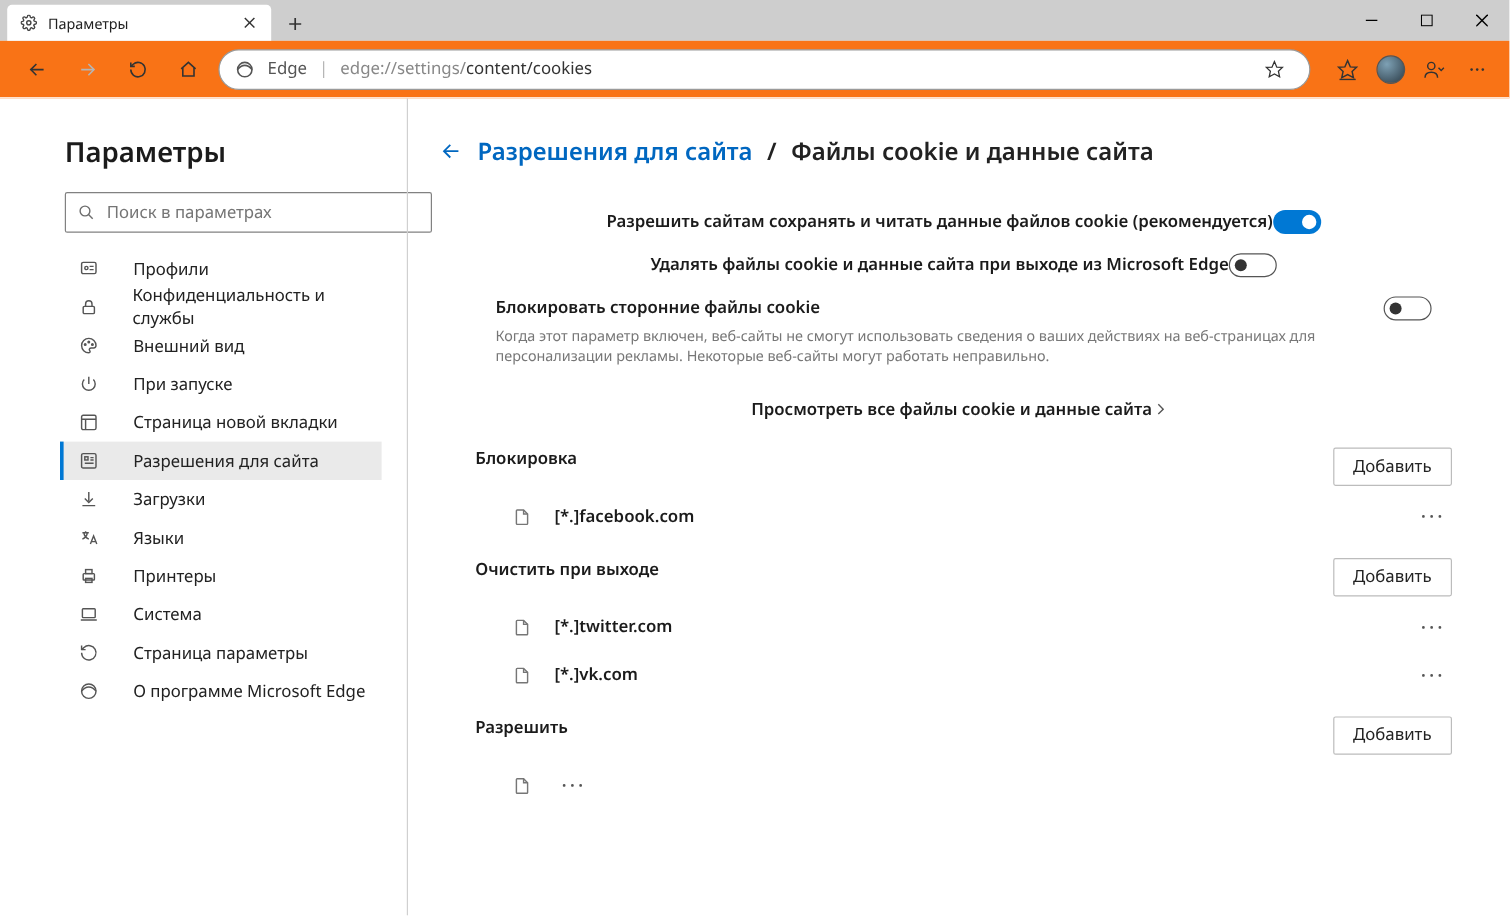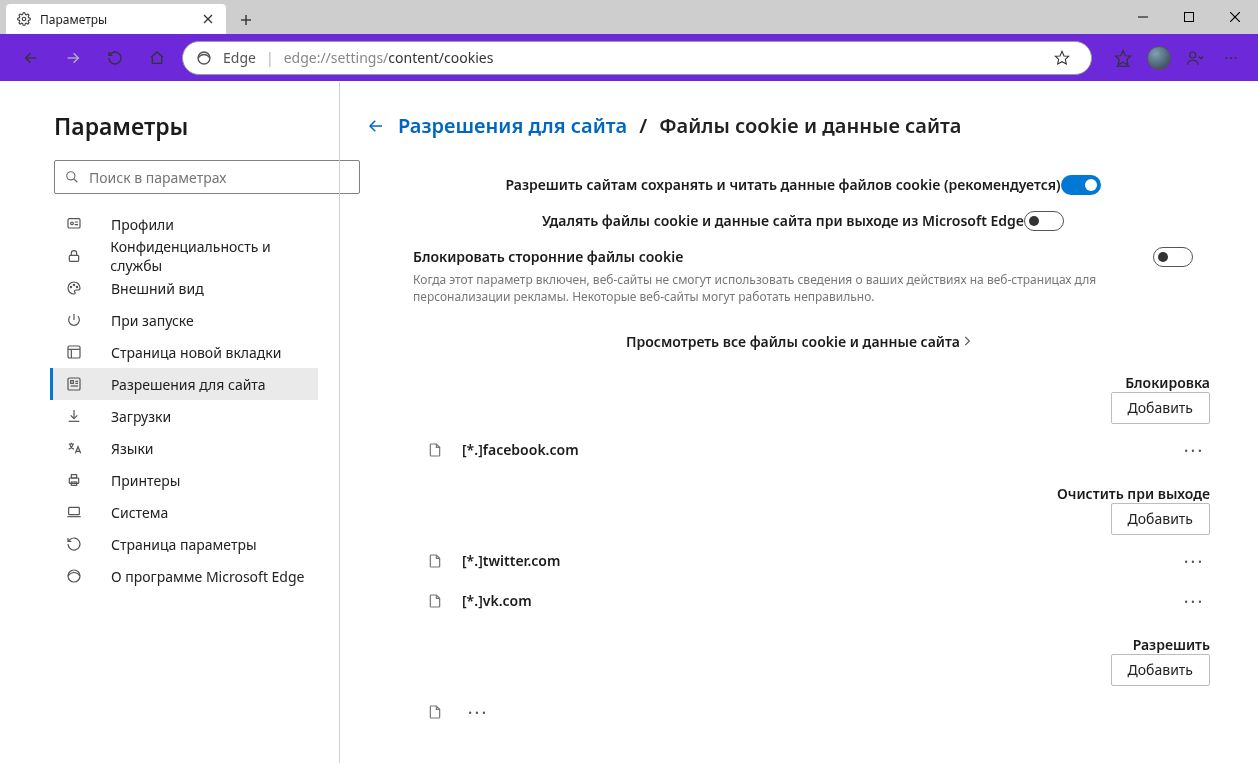--- a/index.html
+++ b/index.html
@@ -11,21 +11,21 @@
   .tab { height:30px; background:#fff; border-top-left-radius:4px; border-top-right-radius:4px; display:flex; align-items:center; gap:8px; padding:0 10px 0 10px; min-width:220px; position:relative; }
   .tab .tabtitle { font-size:12px; color:#222; flex:1; }
   .tab-close { width:16px;height:16px;display:flex;align-items:center;justify-content:center;color:#333;font-size:14px;border-radius:2px; cursor:pointer; }
   .tab-icon { width:16px;height:16px;display:flex;align-items:center;justify-content:center;color:#444; }
   .newtab-btn { width:28px;height:28px;display:flex;align-items:center;justify-content:center;color:#333;font-size:18px;margin-left:6px;margin-top:2px;border-radius:4px;cursor:pointer; }
 
   .window-controls { display:flex; height:34px; }
   .winbtn { width:46px; height:34px; display:flex; align-items:center; justify-content:center; color:#000; cursor:pointer; }
 
   
-  .toolbar { height:48px; background:#6d28d9; display:flex; align-items:center; padding:0 10px 0 14px; gap:8px; border-bottom:1px solid #ffffff; }
+  .toolbar { height:48px; background:#f97316; display:flex; align-items:center; padding:0 10px 0 14px; gap:8px; border-bottom:1px solid #ffffff; }
   .tbtn { width:34px;height:34px;display:flex;align-items:center;justify-content:center;color:#333;border-radius:4px;cursor:pointer; }
   .tbtn.disabled { color:#b5b5b5; }
   .addr { flex:1; height:34px; border:1px solid #9a9a9a; border-radius:17px; background:#fff; display:flex; align-items:center; padding:0 12px; gap:10px; color:#666; font-size:14px; }
   .addr .edge-icon { width:18px;height:18px; display:flex;align-items:center;justify-content:center; color:#555;}
   .addr .edge-label { color:#555; font-size:14px; }
   .addr .sep { color:#b5b5b5; }
   .addr .url { color:#333; font-size:14px; }
   .addr .url .muted { color:#888; }
   .addr-right { margin-left:auto; display:flex; align-items:center; gap:6px; }
   .avatar { width:24px;height:24px;border-radius:50%;background:radial-gradient(circle at 35% 30%, #7ea1b5, #2b3b46); border:1px solid #555;}
@@ -58,21 +58,21 @@
   .chevron { color:#555; padding-right:6px; }
 
   
   .toggle { width:40px;height:20px;border-radius:11px;position:relative;cursor:pointer; }
   .toggle.on { background:#0078d4; }
   .toggle.on::after { content:"";position:absolute;width:12px;height:12px;border-radius:50%;background:#fff;top:4px;right:4px; }
   .toggle.off { background:#fff;border:1px solid #555; }
   .toggle.off::after { content:"";position:absolute;width:10px;height:10px;border-radius:50%;background:#333;top:4px;left:4px; }
 
   
-  .section-header { display:flex; align-items:flex-end; justify-content:space-between; padding:14px 0 6px 30px;flex-direction:column; }
+  .section-header { display:flex; align-items:flex-start; justify-content:space-between; padding:14px 0 6px 30px; }
   .section-title { font-size:14px; font-weight:600; color:#1b1b1b; }
   .addbtn { border:1px solid #bcbcbc; background:#fff; height:32px; padding:0 16px; font-size:14px; color:#222; border-radius:2px; cursor:pointer; }
 
   .site-item { display:flex; align-items:center; padding:6px 0 6px 60px; height:40px; }
   .site-icon { width:18px;height:22px;display:flex;align-items:center;justify-content:center;color:#767676;margin-right:18px; }
   .site-domain { font-size:14px; color:#1b1b1b; font-weight:600; flex:1; }
   .dots-btn { width:32px;height:32px;display:flex;align-items:center;justify-content:center;color:#555;cursor:pointer; font-size:18px; letter-spacing:2px; }
 
   svg { display:block; }
 </style>

